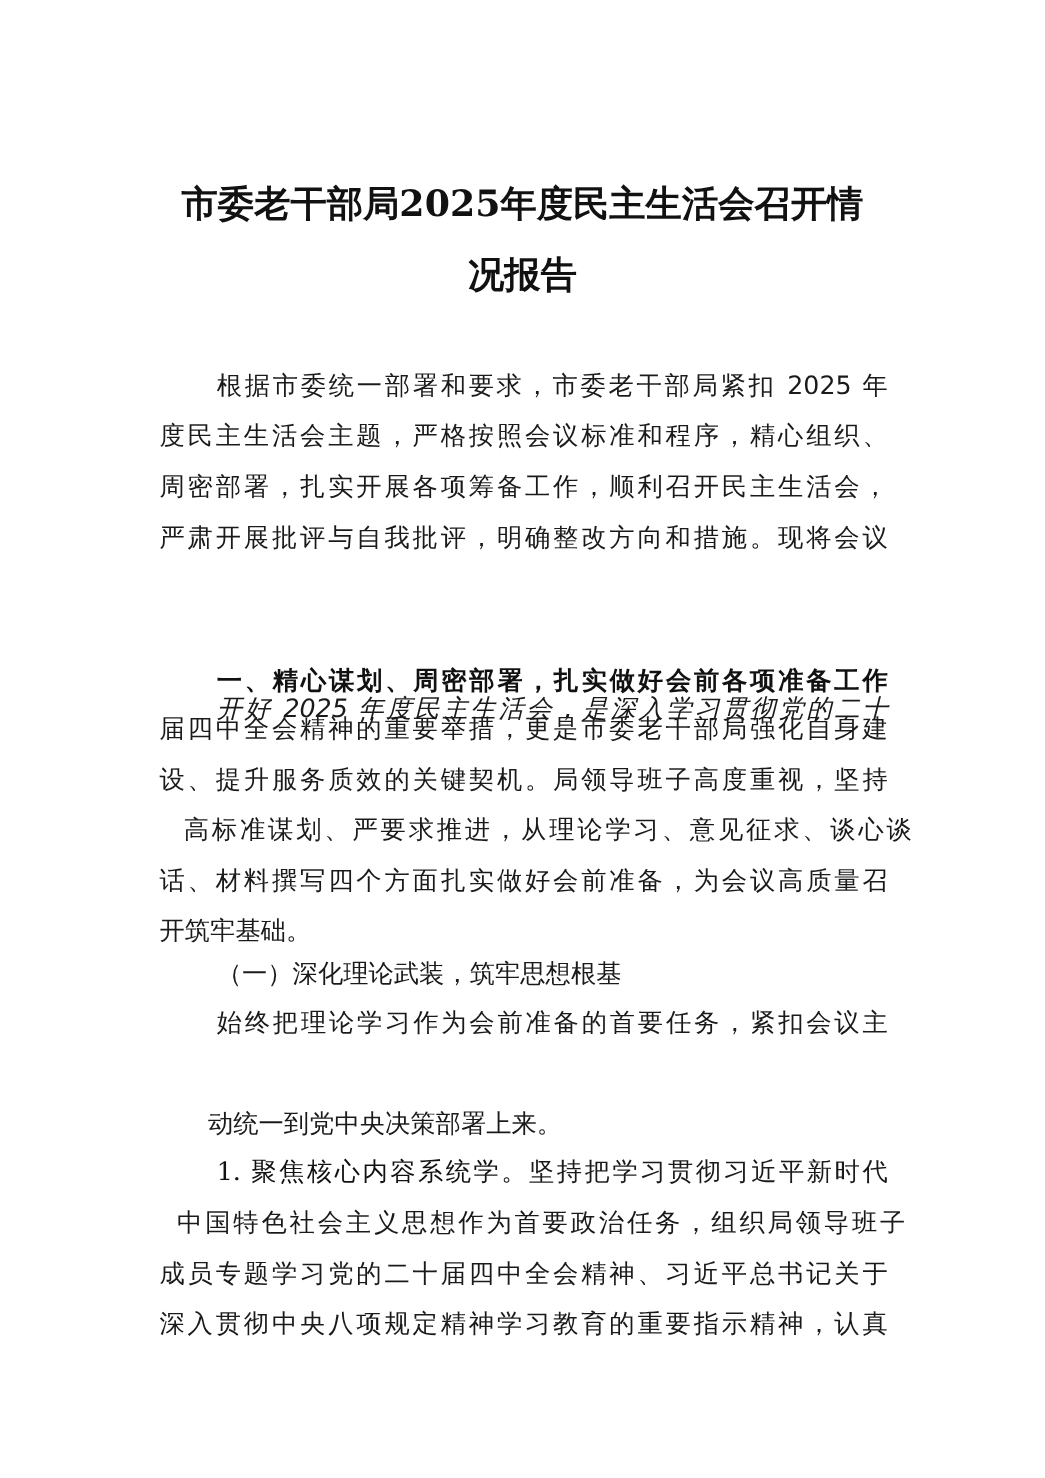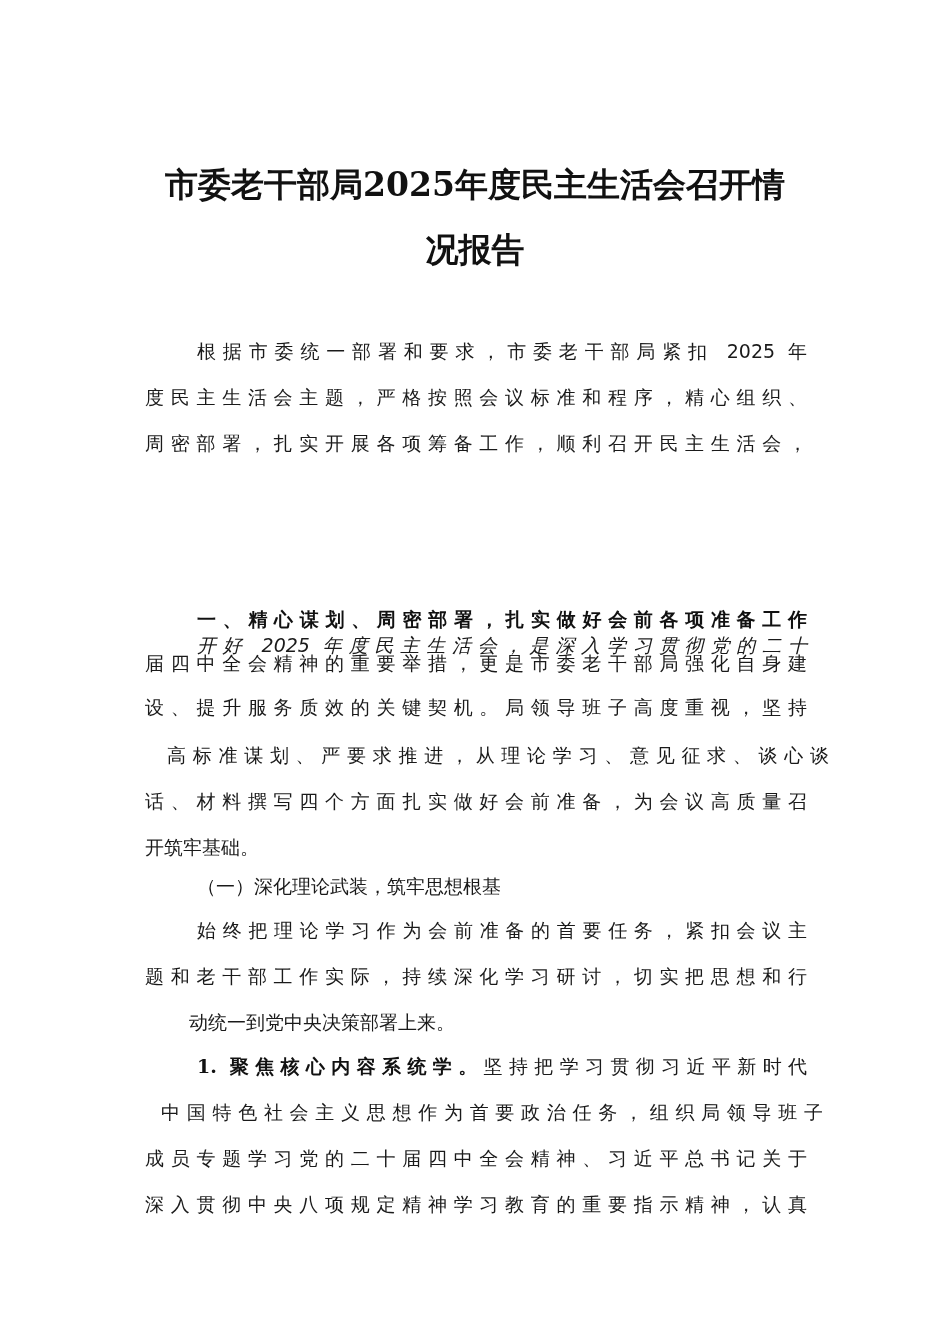--- a/index.html
+++ b/index.html
@@ -32,21 +32,21 @@
       font-weight: bold;
       font-size: 33px;
       letter-spacing: 0px;
       white-space: nowrap;
       color: #111111;
     }
     .line {
       position: absolute;
       left: 145px;
       width: 662px;
-      font-size: 19px;
+      font-size: 23px;
       height: 34px;
       line-height: 34px;
       white-space: nowrap;
       text-align: justify;
       text-align-last: justify;
       color: #1a1a1a;
       font-family: "DejaVu Sans", "Liberation Sans", sans-serif;
       font-weight: normal;
     }
     .line.indent {
@@ -61,50 +61,50 @@
       font-weight: bold;
       color: #111111;
       margin-top: 45px;
     }
     .line.heading2 {
       left: 197px;
       width: 420px;
       text-align-last: left;
     }
     .bold-lead {
-      font-weight: bold;
+      font-weight: normal;
       font-family: "DejaVu Serif", "Liberation Serif", serif;
       color: #111111;
     }
   </style>
 </head>
 <body>
 
 <div class="page">
 
   <div class="title-line" style="top:163px;">市委老干部局2025年度民主生活会召开情</div>
   <div class="title-line" style="top:228px;">况报告</div>
 
   <div class="line indent" style="top:334px;">根据市委统一部署和要求，市委老干部局紧扣 2025 年</div>
   <div class="line" style="top:380px;">度民主生活会主题，严格按照会议标准和程序，精心组织、</div>
   <div class="line" style="top:426px;">周密部署，扎实开展各项筹备工作，顺利召开民主生活会，</div>
+  <div class="line" style="top:472px;">严肃开展批评与自我批评，明确整改方向和措施。现将会议</div>
 
   <div class="line indent heading1" style="top:557px;">一、精心谋划、周密部署，扎实做好会前各项准备工作</div>
 
   <div class="line indent" style="top:628px;font-style:italic;">开好 2025 年度民主生活会，是深入学习贯彻党的二十</div>
   <div class="line" style="top:646px;">届四中全会精神的重要举措，更是市委老干部局强化自身建</div>
-  <div class="line" style="top:692px;font-family:Liberation Mono, monospace;">设、提升服务质效的关键契机。局领导班子高度重视，坚持</div>
+  <div class="line" style="top:692px;">设、提升服务质效的关键契机。局领导班子高度重视，坚持</div>
   <div class="line" style="top:738px;margin-left:22px;">高标准谋划、严要求推进，从理论学习、意见征求、谈心谈</div>
   <div class="line" style="top:784px;">话、材料撰写四个方面扎实做好会前准备，为会议高质量召</div>
   <div class="line heading2" style="top:869px;">（一）深化理论武装，筑牢思想根基</div>
 
   <div class="line last" style="top:830px;">开筑牢基础。</div>
 
   <div class="line indent" style="top:913px;">始终把理论学习作为会前准备的首要任务，紧扣会议主</div>
-  <div class="line" style="top:959px;">题和老干部工作实际，持续深化学习研讨，切实把思想和行</div>
   <div class="line last" style="top:1005px;margin-left:44px;">动统一到党中央决策部署上来。</div>
 
   <div class="line indent" style="top:1049px;">
     <span class="bold-lead">1. 聚焦核心内容系统学。</span><span>坚持把学习贯彻习近平新时代</span>
   </div>
   <div class="line" style="top:1095px;margin-left:16px;">中国特色社会主义思想作为首要政治任务，组织局领导班子</div>
   <div class="line" style="top:1141px;">成员专题学习党的二十届四中全会精神、习近平总书记关于</div>
   <div class="line" style="top:1187px;">深入贯彻中央八项规定精神学习教育的重要指示精神，认真</div>
 
 </div>

